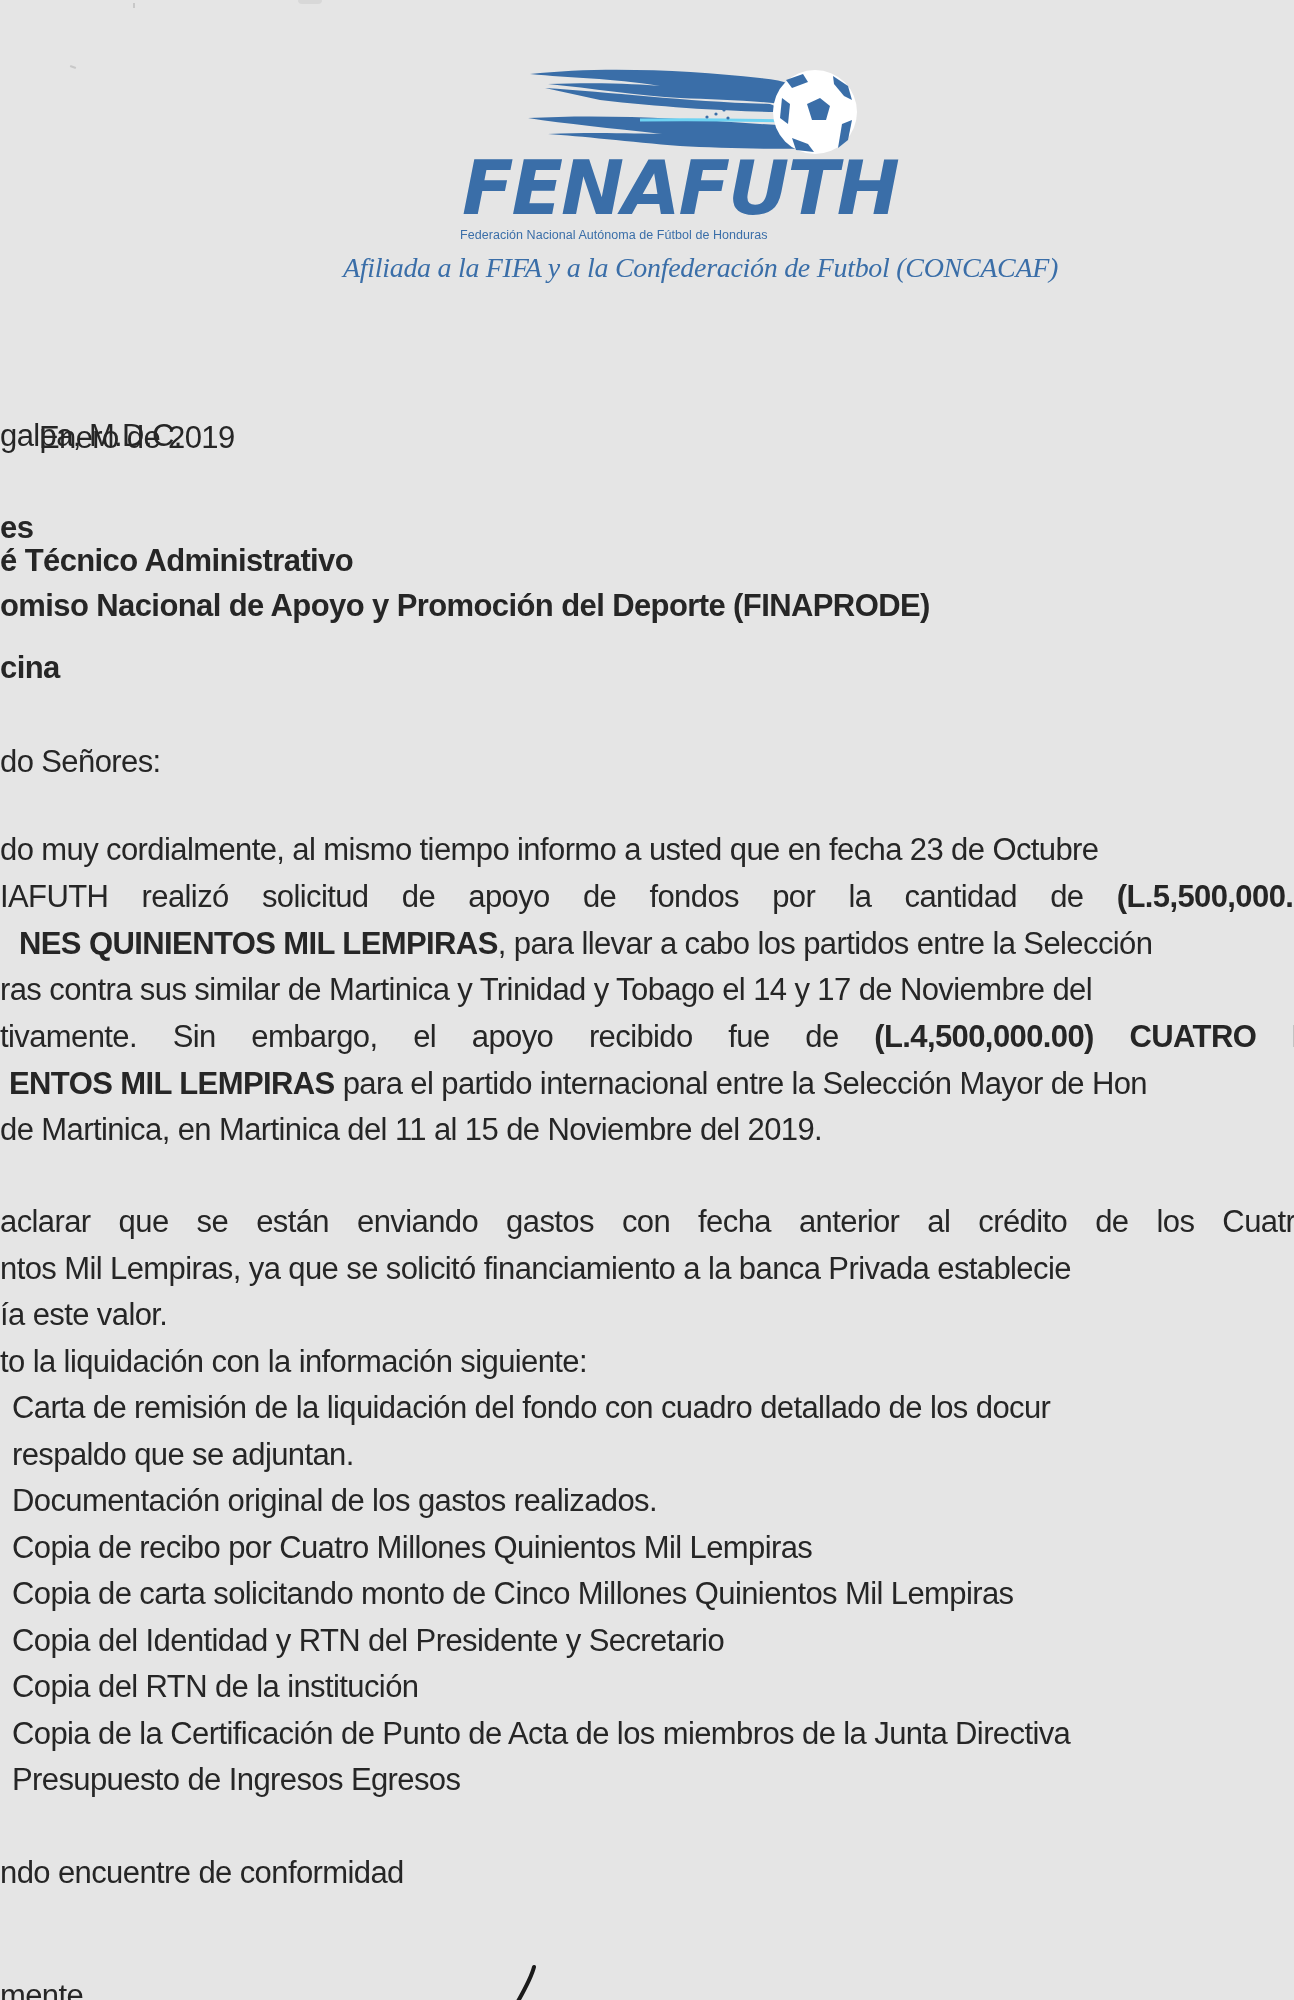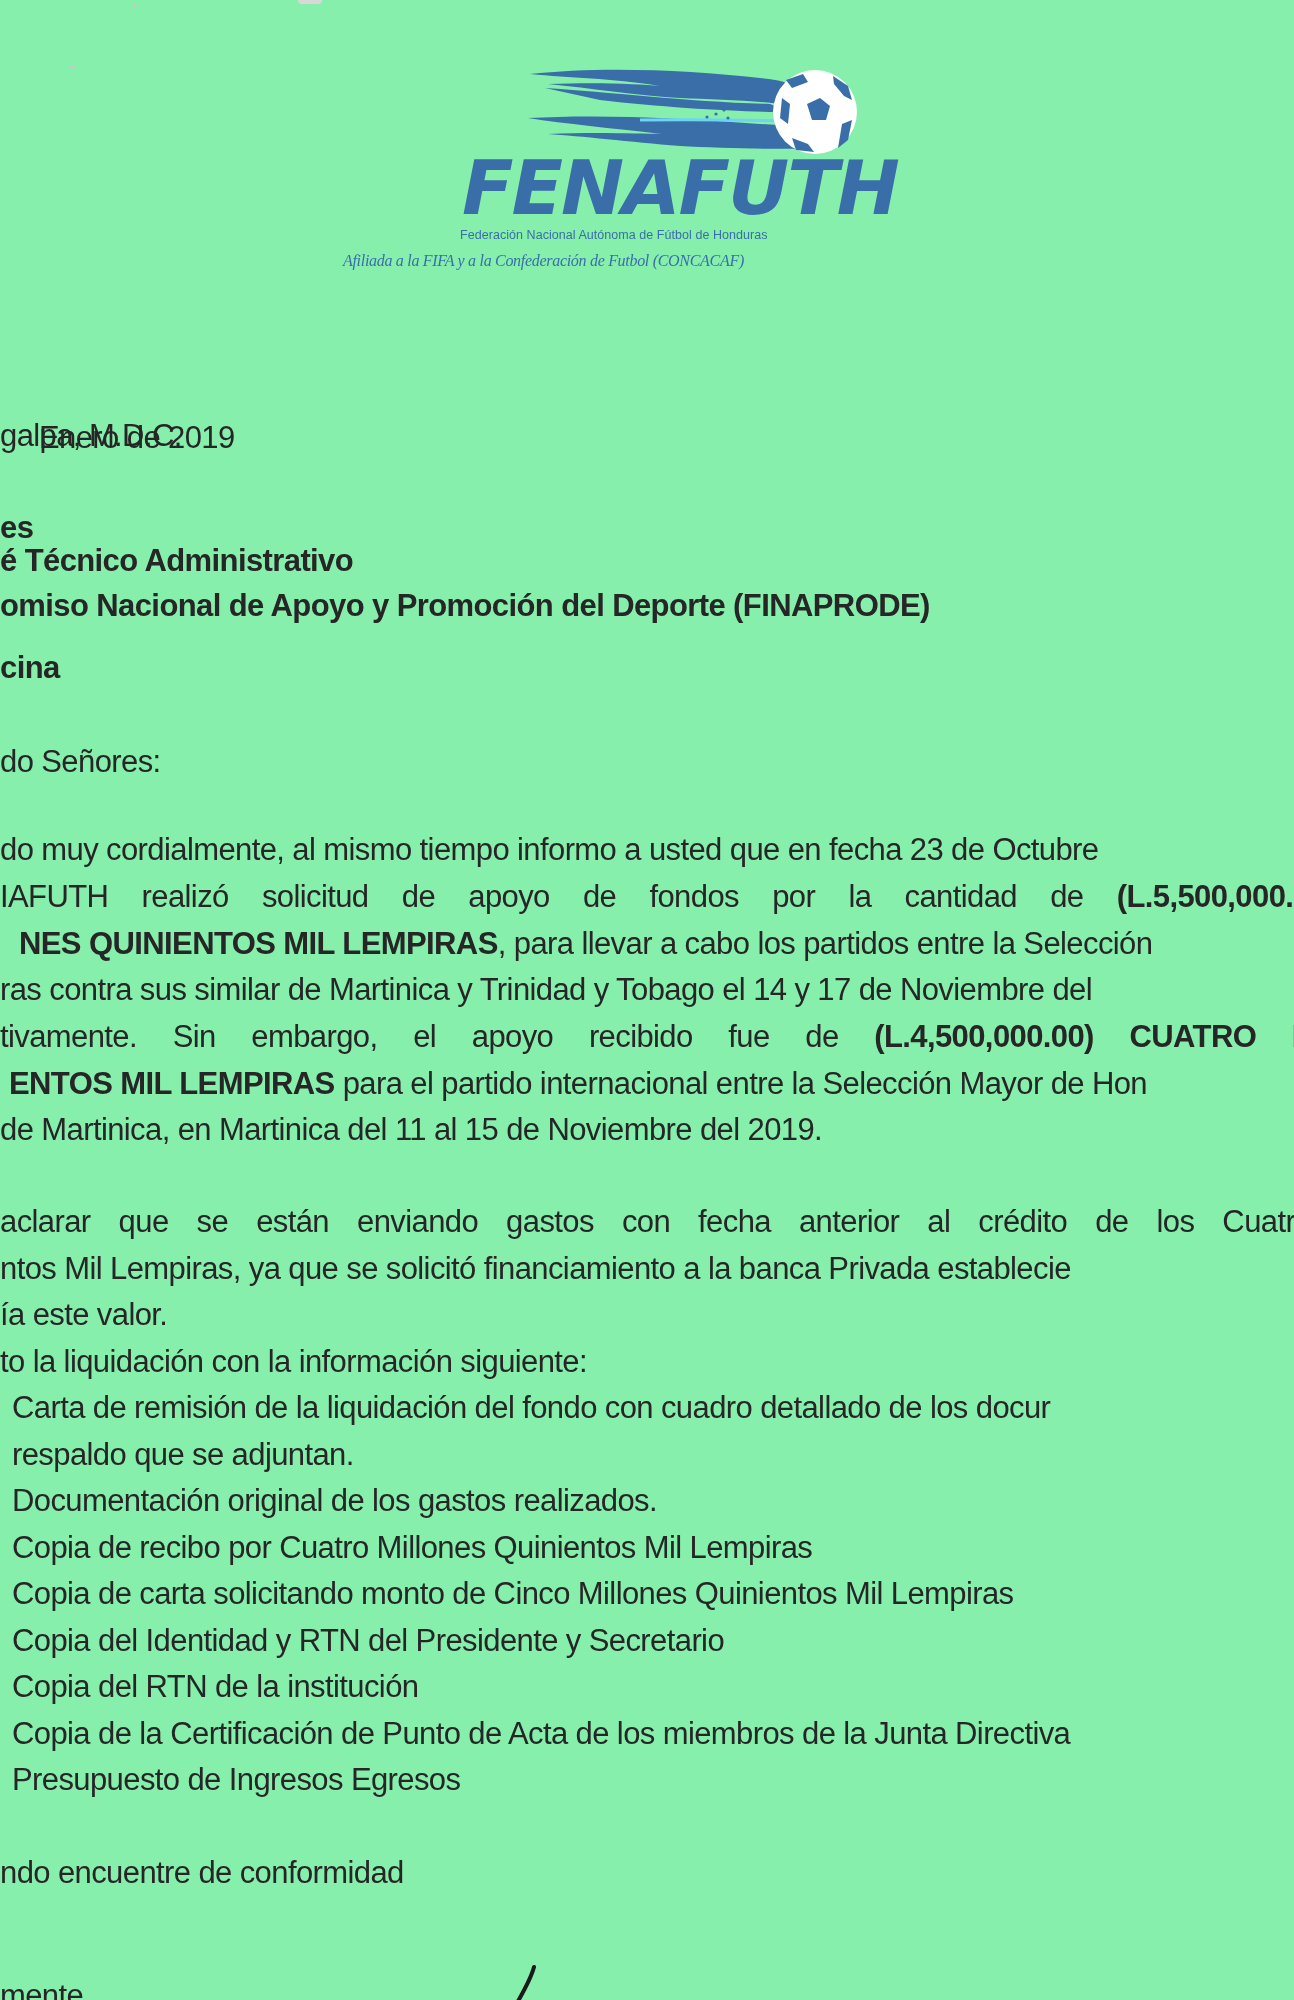--- a/index.html
+++ b/index.html
@@ -1,27 +1,27 @@
 <!DOCTYPE html>
 <html><head>
 <meta charset="utf-8">
 <style>
   html, body { margin:0; padding:0; background:#fff; }
   body { width:1294px; height:2000px; position:relative; overflow:hidden;
          font-family:"Liberation Sans", sans-serif; color:#262626; }
-  .page { position:absolute; left:0; top:0; width:1294px; height:2000px; background:#86efac; overflow:hidden; }
+  .page { position:absolute; left:0; top:0; width:1294px; height:2000px; background:#e5e5e5; overflow:hidden; }
   .speck { position:absolute; background:#c8c8c8; }
   .logo { position:absolute; left:0; top:0; width:1294px; height:300px; }
   .brand { position:absolute; left:462px; top:148px; width:420px; font-family:"DejaVu Sans", sans-serif;
            font-weight:bold; font-style:italic; font-size:74px; letter-spacing:-2px; color:#3a6ea8;
            transform:scaleX(1.02); transform-origin:left; line-height:80px; }
   .subtitle { position:absolute; left:460px; top:228px; width:422px; font-family:"Liberation Sans", sans-serif;
               font-size:12.5px; color:#3a6ea8; white-space:nowrap; letter-spacing:0.05px; }
   .tagline { position:absolute; left:343px; top:252px; font-family:"Liberation Serif", serif; font-style:italic;
-             font-size:16px; color:#3a6ea8; white-space:nowrap; letter-spacing:-0.3px; }
+             font-size:28px; color:#3a6ea8; white-space:nowrap; letter-spacing:-0.3px; }
   .line { position:absolute; white-space:nowrap; font-size:31px; line-height:36px; letter-spacing:-0.6px; }
   .b { font-weight:bold; }
   .just { display:flex; justify-content:space-between; width:1310px; }
   .just span { white-space:pre; }
   .sig { position:absolute; }
 </style>
 </head>
 <body>
 
 <div class="page">

